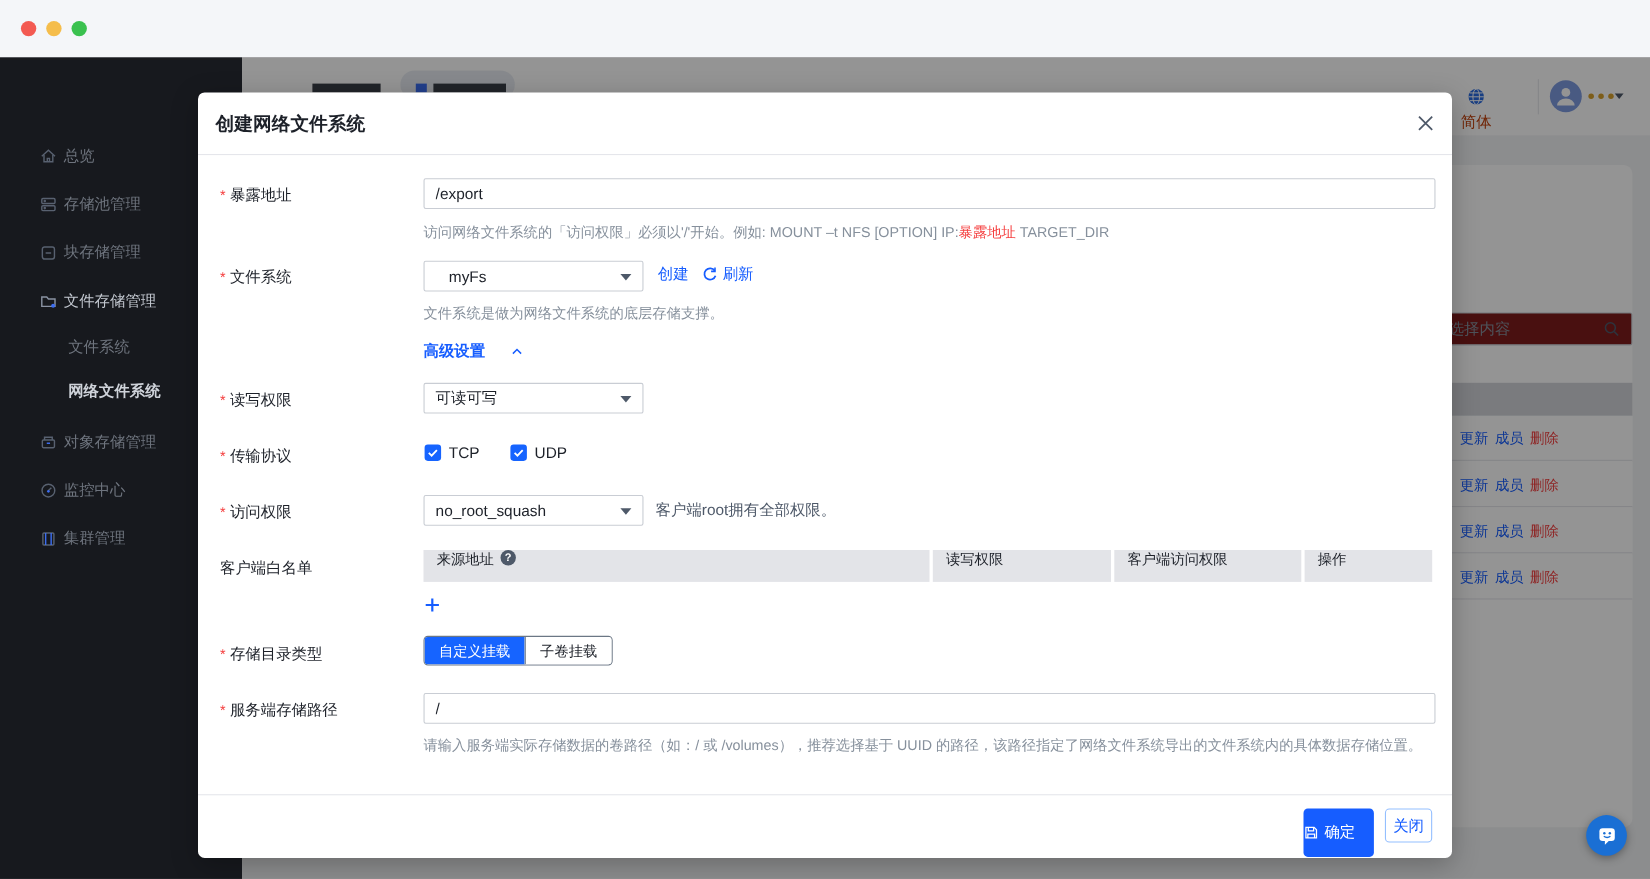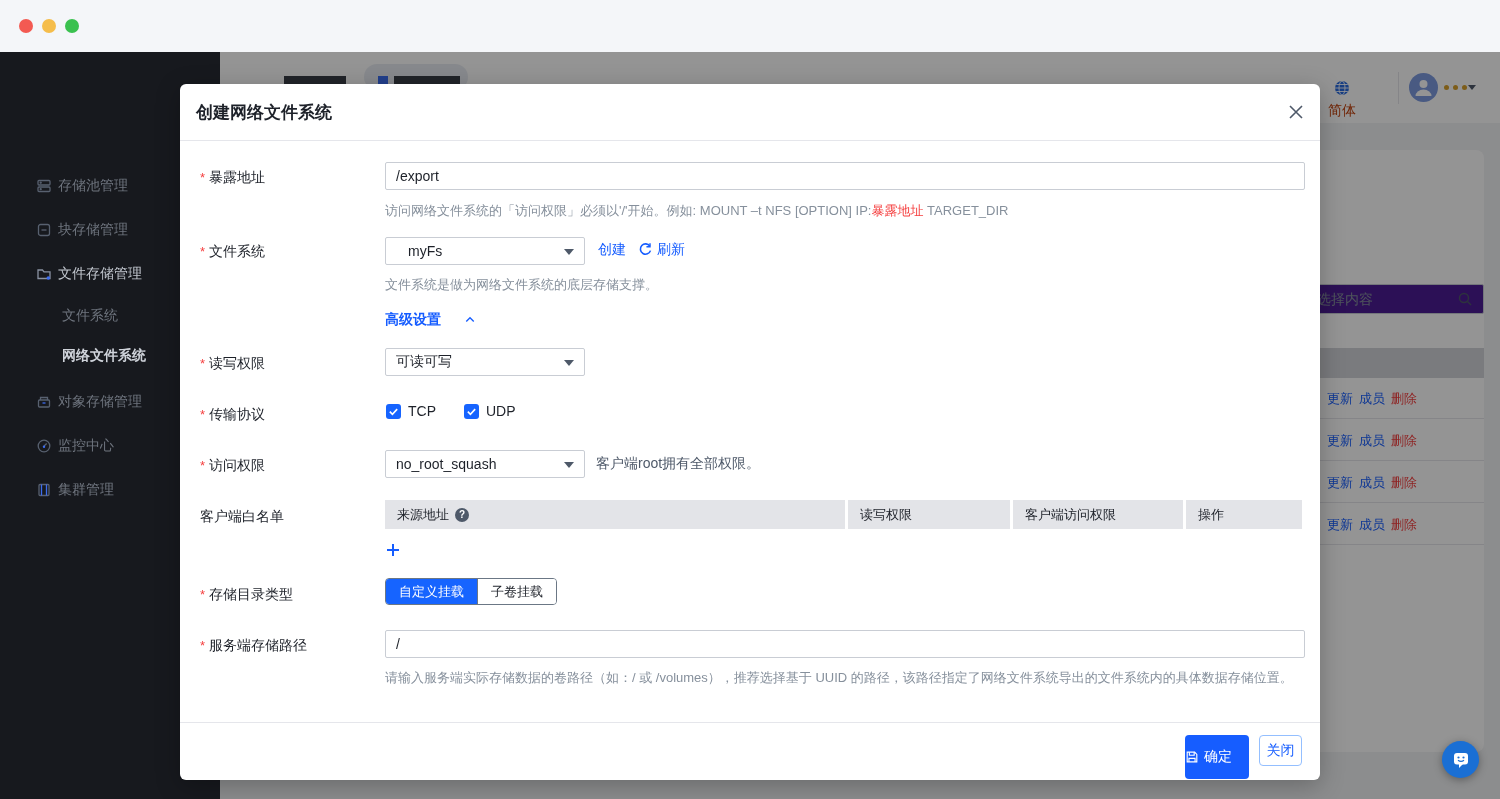--- a/index.html
+++ b/index.html
@@ -28,21 +28,21 @@
   .bg-pill .chip-bar { position:absolute; left:30px; top:12px; width:66px; height:8px; background:#3a3f47; }
   .bg-crumb-bar { position:absolute; left:64px; top:24px; width:62px; height:8px; background:#3a3f47; }
   .lang { position:absolute; left:1108px; top:28px; display:flex; align-items:center; gap:6px; font-size:14px; color:#c2410c;flex-direction:column; }
   .hdr-divider { position:absolute; left:1178px; top:20px; width:1px; height:32px; background:#e5e6eb; }
   .avatar { position:absolute; left:1189px; top:21px; width:29px; height:29px; border-radius:50%; background:#7e9be0; }
   .dots { position:absolute; left:1224px; top:33px; display:flex; gap:4px; }
   .dots i { width:5px; height:5px; border-radius:50%; background:#d8a02c; }
   .hdr-caret { position:absolute; left:1248px; top:33px; width:0; height:0; border-left:4px solid transparent; border-right:4px solid transparent; border-top:5px solid #4e5969; }
 
   .bg-card { position:absolute; left:1016px; top:98px; width:248px; height:602px; background:#ffffff; border-radius:8px; }
-  .bg-search { position:absolute; left:1030px; top:232px; width:234px; height:30px; background:#4c1d95; border:1px solid #c9cdd4; border-radius:2px; }
+  .bg-search { position:absolute; left:1030px; top:232px; width:234px; height:30px; background:#7f1d1d; border:1px solid #c9cdd4; border-radius:2px; }
   .bg-search .ph { position:absolute; left:66px; top:6px; font-size:14px; color:#86909c; white-space:nowrap; }
   .bg-search .mag { position:absolute; right:10px; top:6px; width:16px; height:16px; }
   .bg-thead { position:absolute; left:1030px; top:296px; width:234px; height:30px; background:#d2d5da; }
   .bg-row { position:absolute; left:1030px; width:234px; height:41px; border-bottom:1px solid #e5e6eb; background:#ffffff; }
   .bg-row .acts { position:absolute; left:77px; top:12px; font-size:13px; white-space:nowrap; }
   .lnk-blue { color:#165dff; margin-right:6px; }
   .lnk-red { color:#f53f3f; }
 
   
   .overlay { position:absolute; left:220px; top:52px; width:1280px; height:747px; background:rgba(0,0,0,0.42); z-index:5; }
@@ -62,41 +62,49 @@
   .f-help { position:absolute; left:205px; font-size:13px; color:#86909c; white-space:nowrap; }
   .hl-red { color:#f53f3f; }
   .a-link { color:#165dff; font-size:14px; cursor:pointer; text-decoration:none; white-space:nowrap; }
 
   .chk-group { position:absolute; left:206px; display:flex; gap:28px; }
   .chk { display:flex; align-items:center; gap:7px; cursor:pointer; }
   .chk .box { width:15px; height:15px; background:#1664ff; border-radius:3px; display:flex; align-items:center; justify-content:center; }
   .chk .clabel { font-size:14px; color:#1d2129; }
 
   .wl-table { position:absolute; left:205px; top:416px; width:917px; height:29px; display:flex; gap:3px; }
-  .wl-th { background:#e3e4e8; height:29px; display:flex; align-items:center; padding-left:12px; font-size:13px; color:#1d2129; gap:6px; }
+  .wl-th { background:#e3e4e8; height:29px; display:flex; align-items:flex-start; padding-left:12px; font-size:13px; color:#1d2129; gap:6px; }
   .q-ico { width:14px; height:14px; border-radius:50%; background:#4e5969; color:#fff; font-size:10px; font-weight:bold; display:flex; align-items:center; justify-content:center; }
   .add-btn { position:absolute; left:206px; top:459px; width:14px; height:14px; cursor:pointer; }
 
   .toggle { position:absolute; left:205px; top:494px; height:27px; display:flex; border:1px solid #6b7785; border-radius:4px; overflow:hidden; }
   .tg-seg { height:100%; display:flex; align-items:center; justify-content:center; font-size:13px; cursor:pointer; padding:0 13px; }
   .tg-seg.on { background:#1664ff; color:#ffffff; }
   .tg-seg.off { background:#ffffff; color:#1d2129; border-left:1px solid #6b7785; }
 
   .btn-confirm { position:absolute; left:1005px; top:651px; width:64px; height:44px; background:#165dff; color:#fff; border:none; border-radius:4px; font-size:14px; display:flex; align-items:center; gap:5px; cursor:pointer; font-family:inherit; }
   .btn-close { position:absolute; left:1079px; top:651px; width:43px; height:31px; background:#fff; color:#165dff; border:1px solid #94bfff; border-radius:4px; font-size:14px; display:flex; align-items:center; justify-content:center; cursor:pointer; font-family:inherit; }
 
   
   .fab { position:absolute; left:1442px; top:741px; width:37px; height:37px; border-radius:50%; background:#1a6fd4; z-index:20; display:flex; align-items:center; justify-content:center; cursor:pointer; box-shadow:0 2px 8px rgba(0,0,0,0.35); }
 </style>
 </head>
 <body>
 
 <div class="screen">
 
   <div class="sidebar">
+    <div class="side-item" style="top:75px;">
+      <svg class="sicon" viewBox="0 0 16 16" fill="none" stroke="#586170" stroke-width="1.3">
+          <path d="M2 8 L8 2.5 L14 8"></path>
+          <path d="M4 7 v6 h8 V7"></path>
+          <path d="M7 13 v-3 h2 v3"></path>
+        </svg>
+      <span class="slabel">总览</span>
+    </div>
     <div class="side-item" style="top:119px;">
       <svg class="sicon" viewBox="0 0 16 16" fill="none" stroke="#586170" stroke-width="1.3">
           <rect x="2" y="2.5" width="12" height="4.5" rx="1"></rect>
           <rect x="2" y="9" width="12" height="4.5" rx="1"></rect>
           <circle cx="4.7" cy="4.7" r="0.5" fill="#586170"></circle>
           <circle cx="4.7" cy="11.2" r="0.5" fill="#586170"></circle>
         </svg>
       <span class="slabel">存储池管理</span>
     </div>
     <div class="side-item" style="top:163px;">

